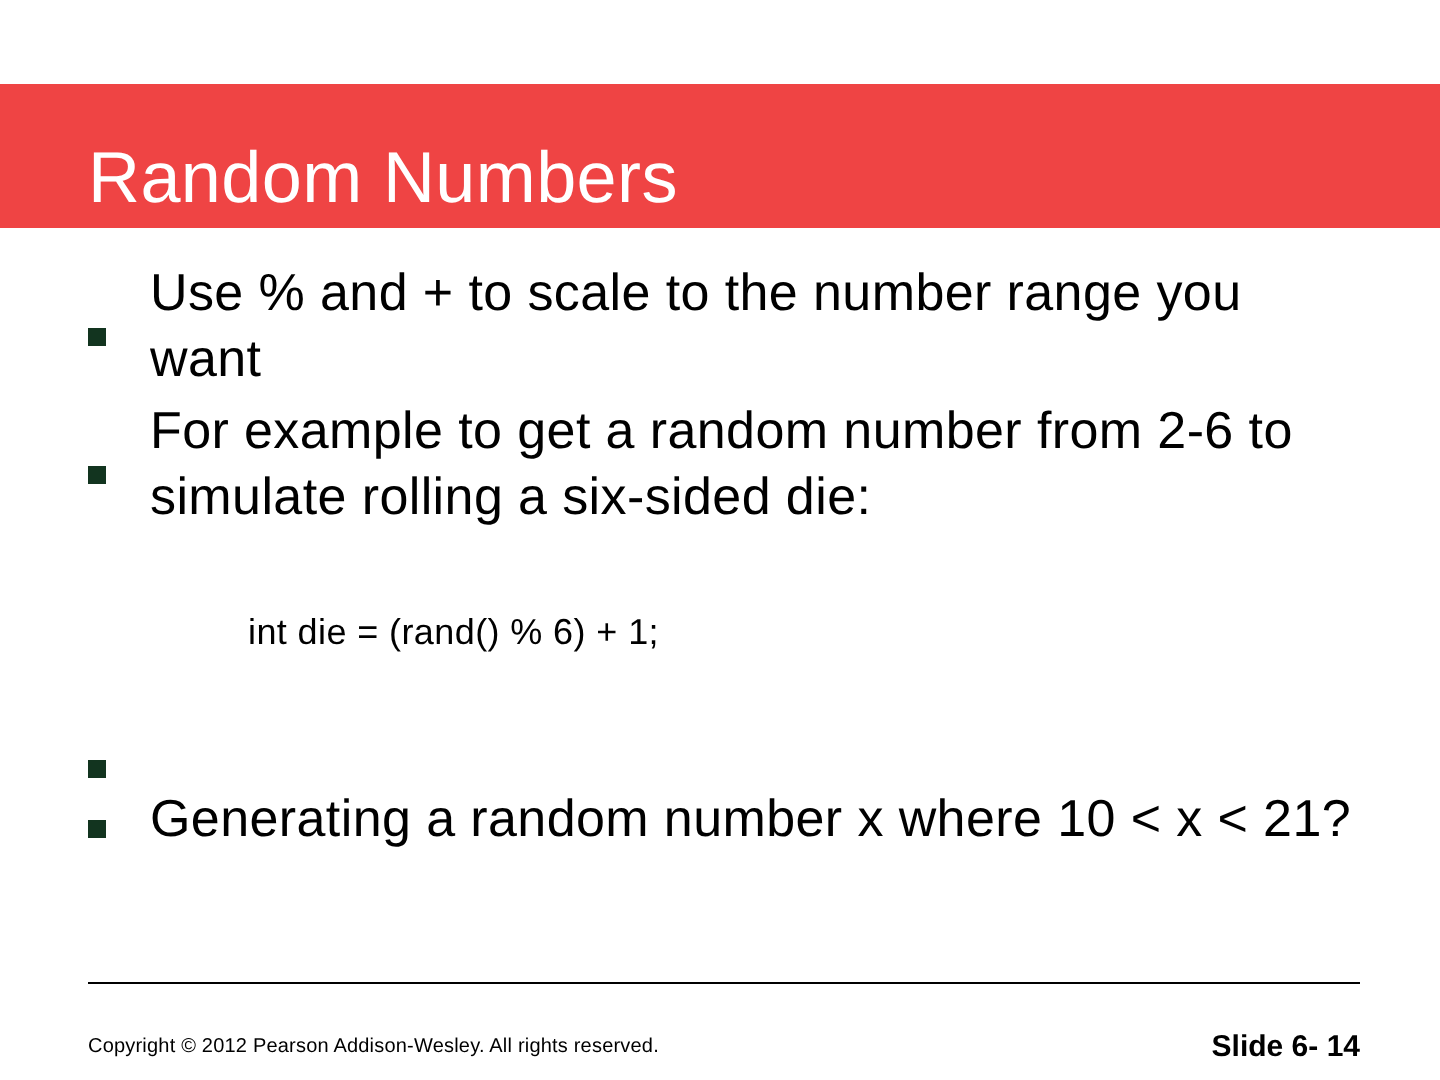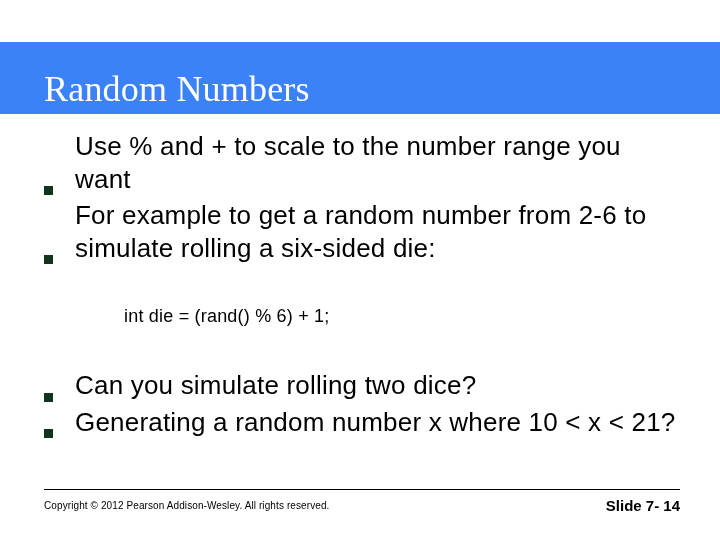--- a/index.html
+++ b/index.html
@@ -16,43 +16,42 @@
     width: 720px;
     height: 540px;
     box-sizing: border-box;
   }
   .title-band {
     position: absolute;
     top: 42px;
     left: 0;
     right: 0;
     height: 72px;
-    background: #3b82f6;
+    background: #ef4444;
     display: flex;
     align-items: flex-end;
     padding: 0 0 4px 44px;
     box-sizing: border-box;
-    font-family: Liberation Serif, serif;
   }
   .title-band h1 {
     margin: 0;
     color: #ffffff;
     font-size: 36px;
     font-weight: 400;
     letter-spacing: 0.2px;
   }
   .body {
     position: absolute;
     top: 130px;
     left: 44px;
     right: 40px;
   }
   .bullet-row {
     display: flex;
-    align-items: flex-end;
+    align-items: center;
     margin-bottom: 4px;
   }
   .bullet-sq {
     width: 9px;
     height: 9px;
     background: #12341f;
     flex: 0 0 9px;
     margin-top: 11px;
     margin-right: 22px;
   }
@@ -65,27 +64,27 @@
   .code-line {
     margin: 42px 0 42px 80px;
     color: #000;
     font-size: 18px;
     letter-spacing: 0.2px;
   }
   .footer {
     position: absolute;
     left: 44px;
     right: 40px;
-    bottom: 24px;
+    bottom: 6px;
     height: 22px;
     border-top: 1px solid #000;
     display: flex;
     justify-content: space-between;
     align-items: center;
-    padding-top: 4px;
+    padding-top: 20px;
     gap: 20px;
   }
   .copyright {
     font-size: 10px;
     color: #000;
     letter-spacing: 0.1px;
   }
   .slidenum {
     font-size: 15px;
     color: #000;
@@ -113,28 +112,27 @@
     <div class="bullet-row">
       <div class="bullet-sq"></div>
       <div class="bullet-text">For example to get a random number from 2-6 to simulate rolling a six-sided die:</div>
     </div>
 
     <div class="code-line">int die = (rand() % 6) + 1;</div>
 
     <div class="group2">
       <div class="bullet-row">
         <div class="bullet-sq"></div>
-        <div class="bullet-text">Can you simulate rolling two dice?</div>
       </div>
       <div class="bullet-row">
         <div class="bullet-sq"></div>
         <div class="bullet-text">Generating a random number x where 10 &lt; x &lt; 21?</div>
       </div>
     </div>
 
   </div>
 
   <div class="footer">
     <span class="copyright">Copyright © 2012 Pearson Addison-Wesley. All rights reserved.</span>
-    <span class="slidenum">Slide 7- 14</span>
+    <span class="slidenum">Slide 6- 14</span>
   </div>
 
 </div>
 
 </body></html>

